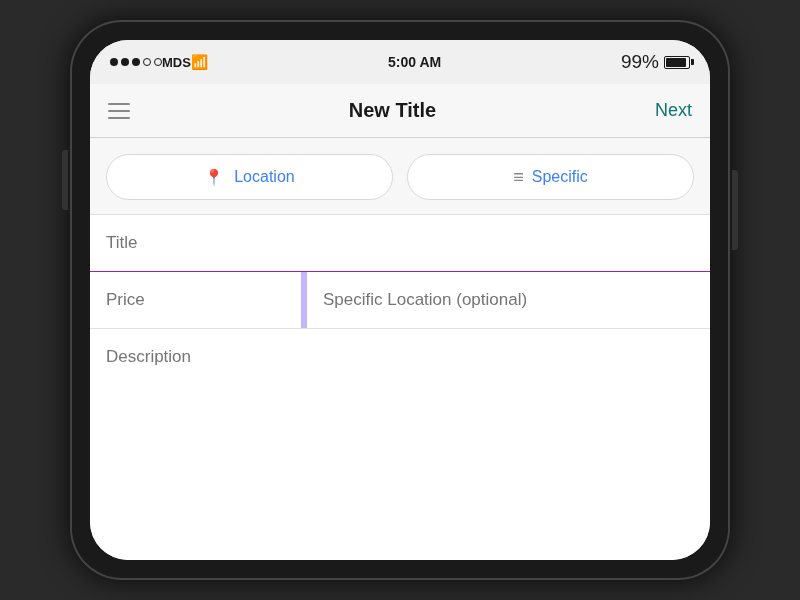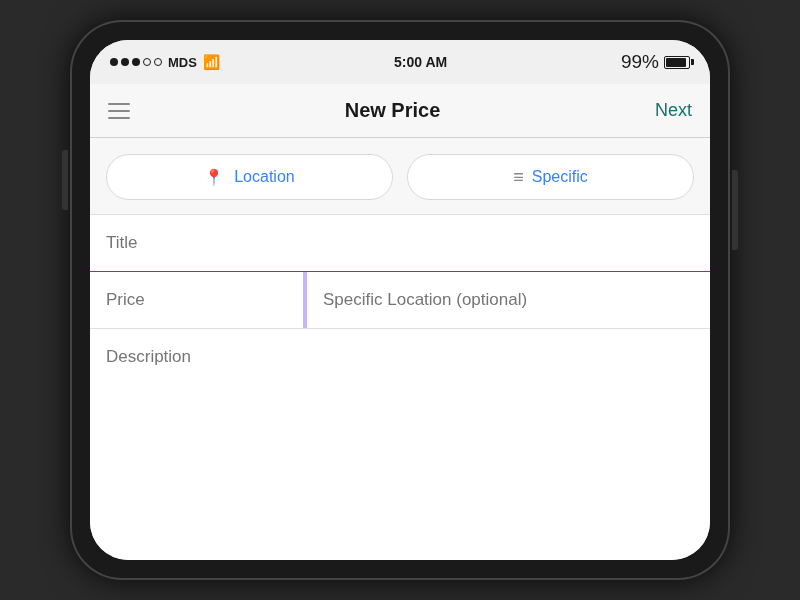--- a/index.html
+++ b/index.html
@@ -67,21 +67,20 @@
       display: flex;
       align-items: center;
       justify-content: space-between;
       padding: 0 20px;
       flex-shrink: 0;
     }
 
     .status-left {
       display: flex;
       align-items: center;
-      gap: 6px;
       font-size: 13px;
       font-weight: 500;
       color: #1a1a1a;
     }
 
     .signal-dots {
       display: flex;
       gap: 3px;
       align-items: center;
     }
@@ -271,21 +270,21 @@
     }
 
     .field-half {
       flex: 1;
       padding: 18px 16px;
       display: flex;
       align-items: center;
     }
 
     .field-half:first-child {
-      border-right: 4px solid #c4b5fd;
+      border-right: 6px solid #c4b5fd;
       flex: 0 0 35%;
       align-items: center;
     }
 
     .field-half:last-child {
       flex: 1;
     }
 
     .field-half input {
       border: none;
@@ -342,21 +341,21 @@
         </div>
       </div>
     </div>
 
     <div class="nav-bar">
       <div class="hamburger-icon">
         <div class="hamburger-line"></div>
         <div class="hamburger-line"></div>
         <div class="hamburger-line"></div>
       </div>
-      <span class="nav-title">New Price</span>
+      <span class="nav-title">New Title</span>
       <span class="nav-next">Next</span>
     </div>
 
     <div class="content">
 
       <div class="pill-row">
         <div class="pill-btn">
           <span class="pill-icon">📍</span>
           <span class="pill-label">Location</span>
         </div>

